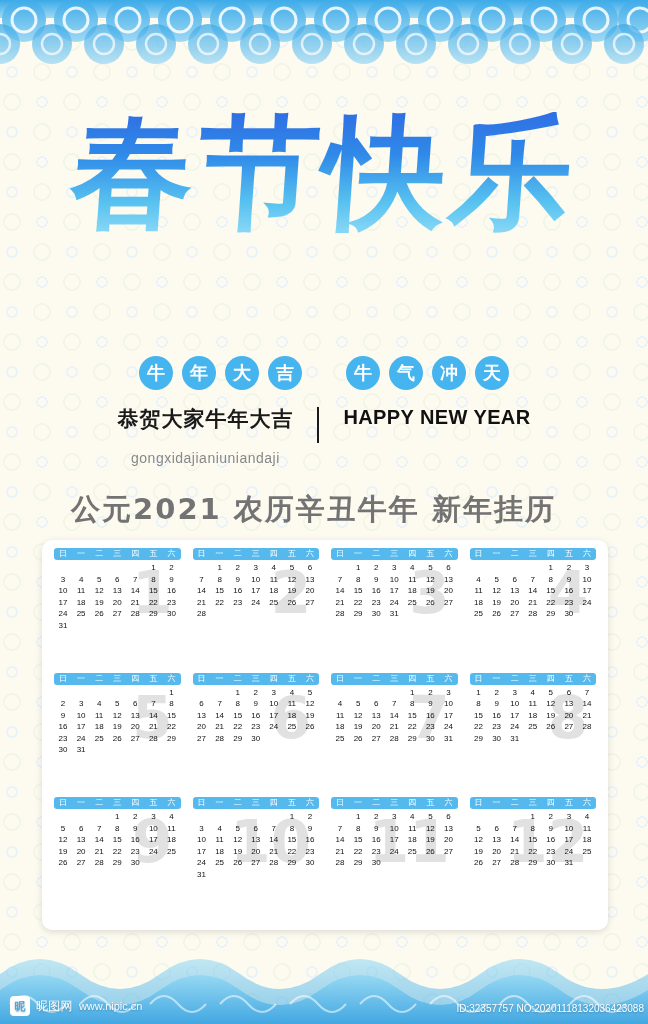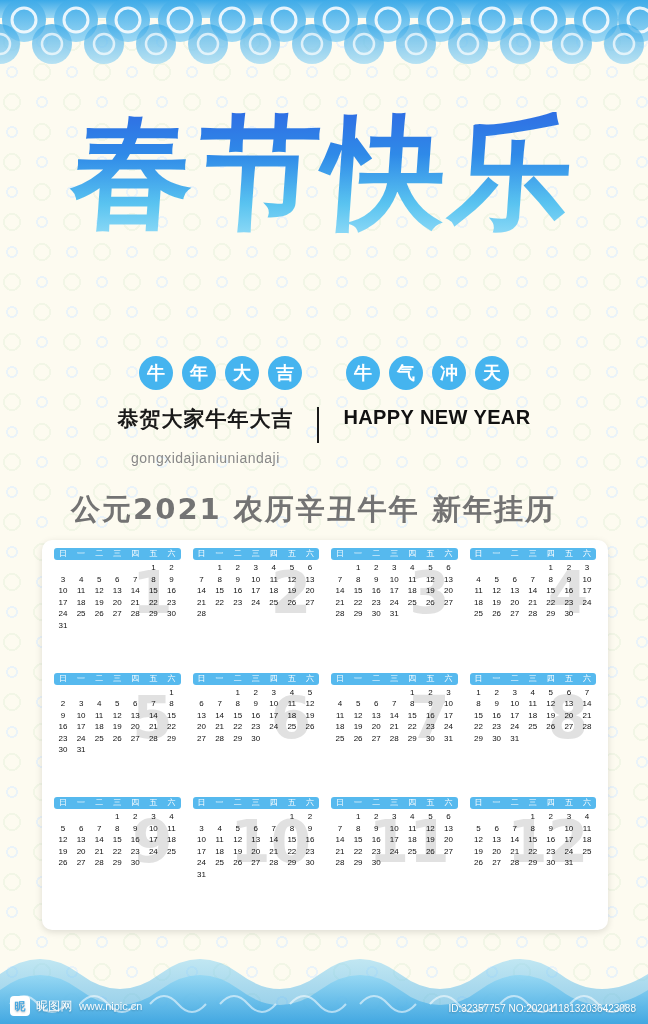--- a/index.html
+++ b/index.html
@@ -119,21 +119,21 @@
     color:#fff;font-size:12px;text-shadow:0 1px 2px rgba(0,0,0,.25);
   }
   .wm-logo{
     width:20px;height:20px;border-radius:4px;background:#fff;
     color:#4aa8e0;font-size:11px;font-weight:bold;
     display:flex;align-items:center;justify-content:center;
   }
   .wm-text{font-size:12px;letter-spacing:.3px;font-family:Liberation Serif, serif;}
   .wm-url{font-size:11px;opacity:.95;}
   .idcode{
-    position:absolute;right:12px;bottom:10px;color:#fff;font-size:10px;
+    position:absolute;right:4px;bottom:10px;color:#fff;font-size:10px;
     text-shadow:0 1px 2px rgba(0,0,0,.25);
   }
 </style>
 </head>
 <body>
 
 <div class="poster">
 
   <div class="bg-pattern"></div>
 

